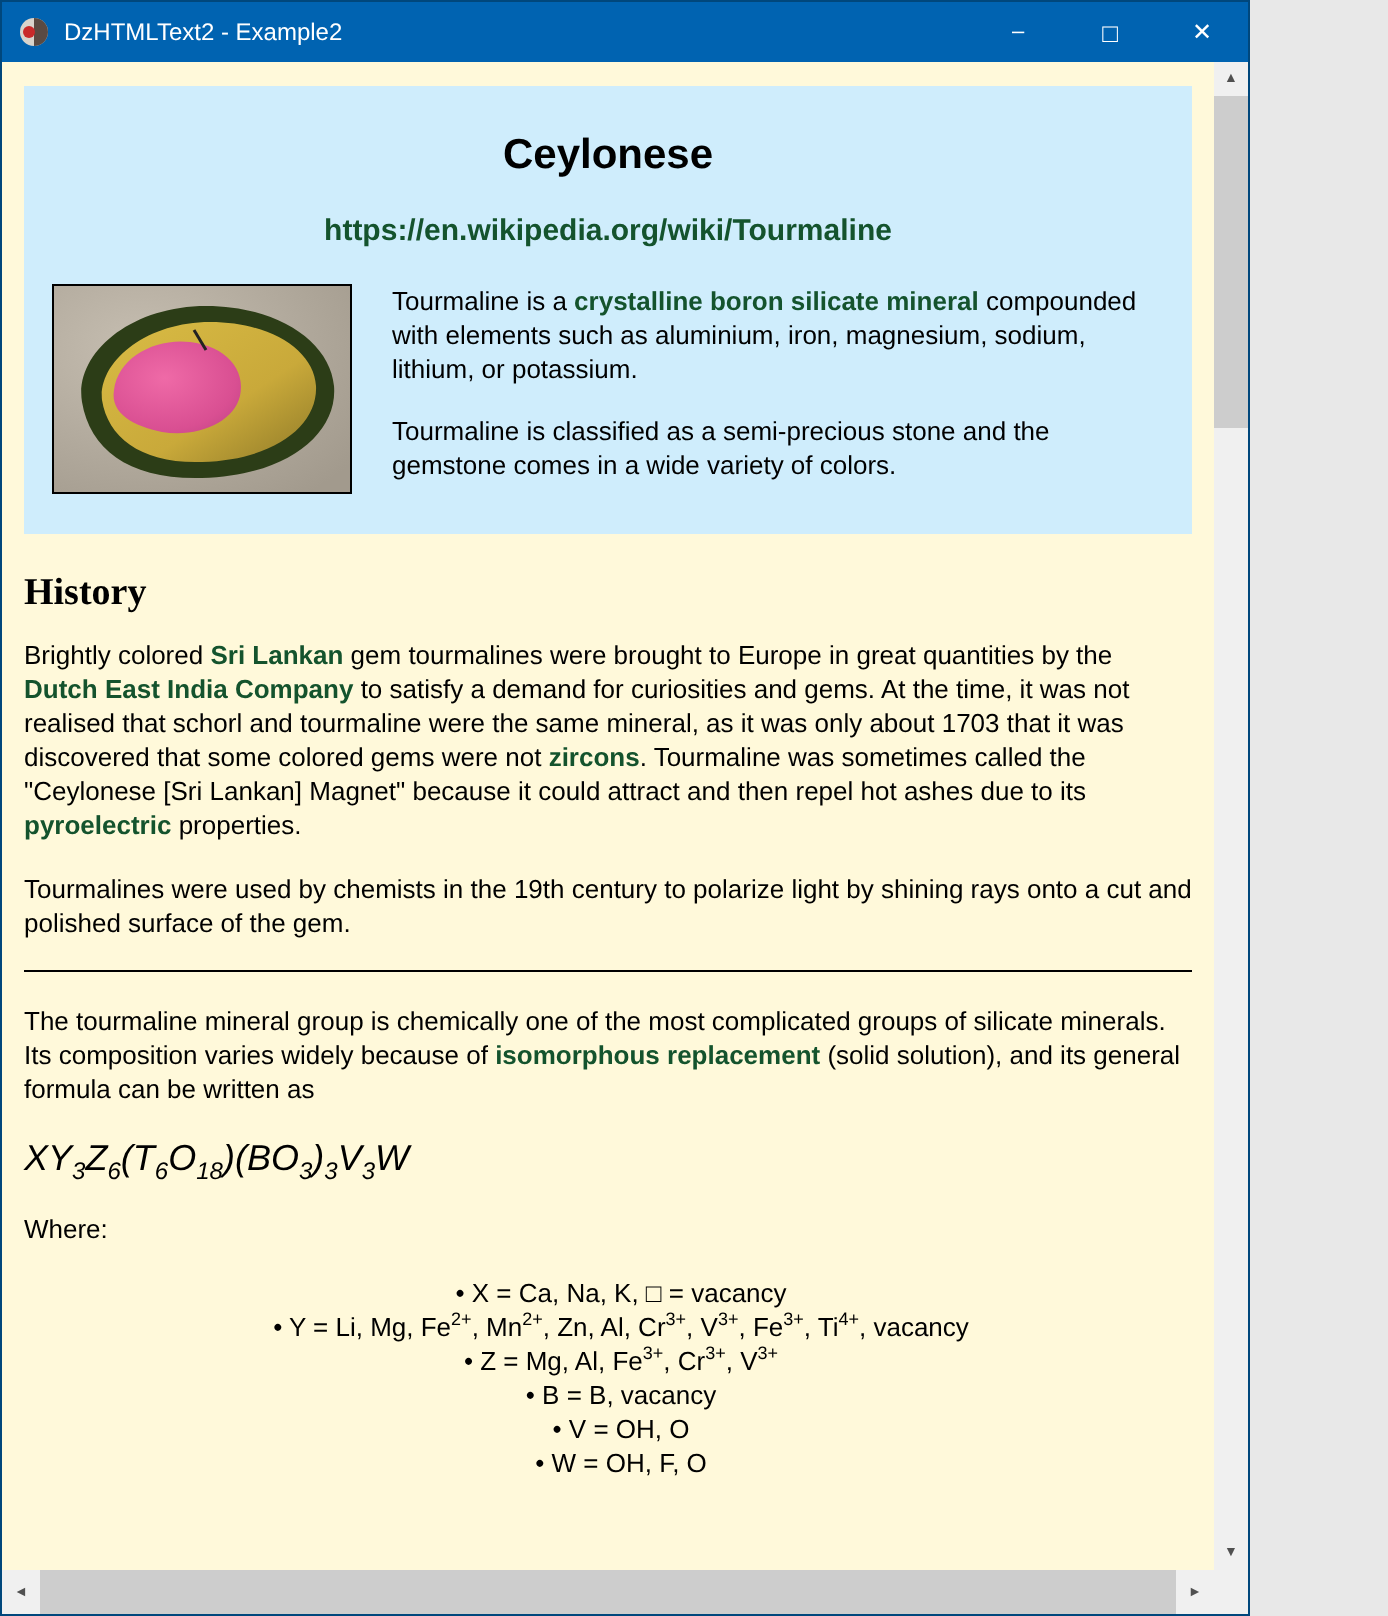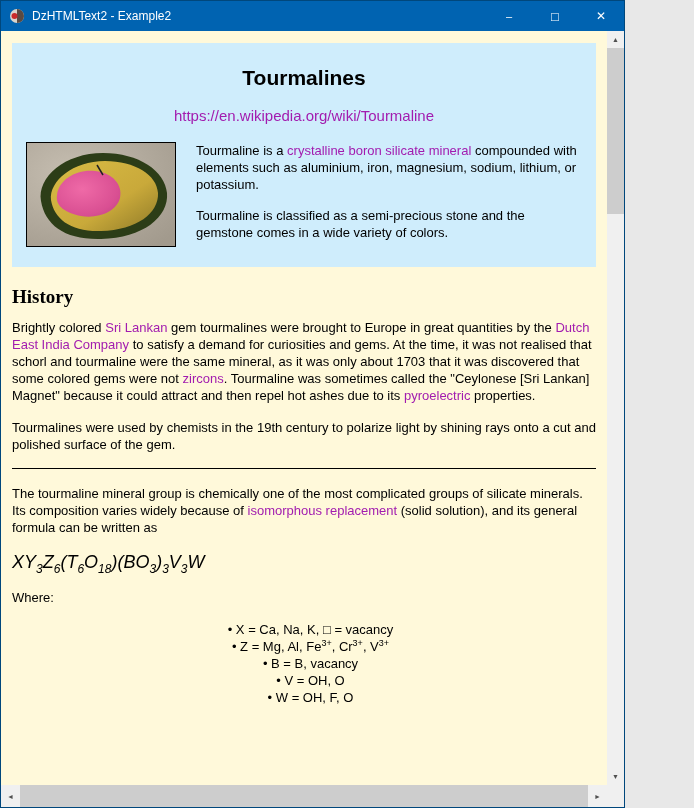--- a/index.html
+++ b/index.html
@@ -46,21 +46,21 @@
   .vspacer { flex:1; width:17px; }
   
   .hscroll { flex:0 0 22px; display:flex; background:#F0F0F0; }
   .hs-btn { width:19px; height:22px; display:flex; align-items:center; justify-content:center; font-size:7px; color:#505050; }
   .hthumb { flex:1; background:#CDCDCD; }
   .hcorner { width:17px; background:#F0F0F0; }
   
   .hero { background:#CFEDFC; padding:12px 14px 20px 14px; }
   .hero h1 { margin:10px 0 0; text-align:center; font-size:21px; line-height:26px; font-weight:bold; }
   .hero-link { margin-top:16px; text-align:center; font-size:15px; }
-  .lnk { color:#a21caf; cursor:pointer; }
+  .lnk { color:#14532d; cursor:pointer;font-weight:bold; }
   .hero-row { margin-top:18px; display:flex; gap:20px; }
   .photo { flex:0 0 150px; width:150px; height:105px; border:1px solid #000; background:#b0a89b; overflow:hidden; }
   .photo svg { display:block; }
   .hero-text { flex:1; }
   .hero-text p { margin:0 0 14px; }
   .hero-text p:last-child { margin-bottom:0; }
   
   h2 { font-size:19px; line-height:24px; margin:18px 0 10px; font-weight:bold;font-family:Liberation Serif, serif; }
   .doc > p { margin:0 0 15px; }
   hr.divider { border:none; border-top:1px solid #000; margin:12px 0 16px; }
@@ -90,21 +90,21 @@
       <button class="win-btn">–</button>
       <button class="win-btn max">□</button>
       <button class="win-btn close">✕</button>
     </div>
   </div>
 
   <div class="client">
     <div class="doc">
 
       <div class="hero">
-        <h1>Tourmalines</h1>
+        <h1>Ceylonese</h1>
         <div class="hero-link">
           <span class="lnk">https://en.wikipedia.org/wiki/Tourmaline</span>
         </div>
         <div class="hero-row">
           <div class="photo">
             <svg viewBox="0 0 148 103" width="148" height="103">
               <defs>
                 <radialGradient id="bg" cx="30%" cy="30%" r="90%">
                   <stop offset="0%" stop-color="#c6beb1"></stop>
                   <stop offset="100%" stop-color="#a29a8d"></stop>
@@ -138,20 +138,21 @@
       <p><span>Brightly colored </span><span class="lnk">Sri Lankan</span><span> gem tourmalines were brought to Europe in great quantities by the </span><span class="lnk">Dutch East India Company</span><span> to satisfy a demand for curiosities and gems. At the time, it was not realised that schorl and tourmaline were the same mineral, as it was only about 1703 that it was discovered that some colored gems were not </span><span class="lnk">zircons</span><span>. Tourmaline was sometimes called the "Ceylonese [Sri Lankan] Magnet" because it could attract and then repel hot ashes due to its </span><span class="lnk">pyroelectric</span><span> properties.</span></p>
       <p><span>Tourmalines were used by chemists in the 19th century to polarize light by shining rays onto a cut and polished surface of the gem.</span></p>
 
       <hr class="divider">
 
       <p><span>The tourmaline mineral group is chemically one of the most complicated groups of silicate minerals. Its composition varies widely because of </span><span class="lnk">isomorphous replacement</span><span> (solid solution), and its general formula can be written as</span></p>
       <div class="formula"><span>XY</span><sub>3</sub><span>Z</span><sub>6</sub><span>(T</span><sub>6</sub><span>O</span><sub>18</sub><span>)(BO</span><sub>3</sub><span>)</span><sub>3</sub><span>V</span><sub>3</sub><span>W</span></div>
       <p class="where">Where:</p>
       <div class="bullets">
           <div class="bullet-line"><span>• X = Ca, Na, K, □ = vacancy</span></div>
+          <div class="bullet-line"><span>• Y = Li, Mg, Fe</span><sup>2+</sup><span>, Mn</span><sup>2+</sup><span>, Zn, Al, Cr</span><sup>3+</sup><span>, V</span><sup>3+</sup><span>, Fe</span><sup>3+</sup><span>, Ti</span><sup>4+</sup><span>, vacancy</span></div>
           <div class="bullet-line"><span>• Z = Mg, Al, Fe</span><sup>3+</sup><span>, Cr</span><sup>3+</sup><span>, V</span><sup>3+</sup></div>
           <div class="bullet-line"><span>• B = B, vacancy</span></div>
           <div class="bullet-line"><span>• V = OH, O</span></div>
           <div class="bullet-line"><span>• W = OH, F, O</span></div>
         </div>
 
     </div>
 
     <div class="vscroll">
       <div class="sb-btn">▲</div>

